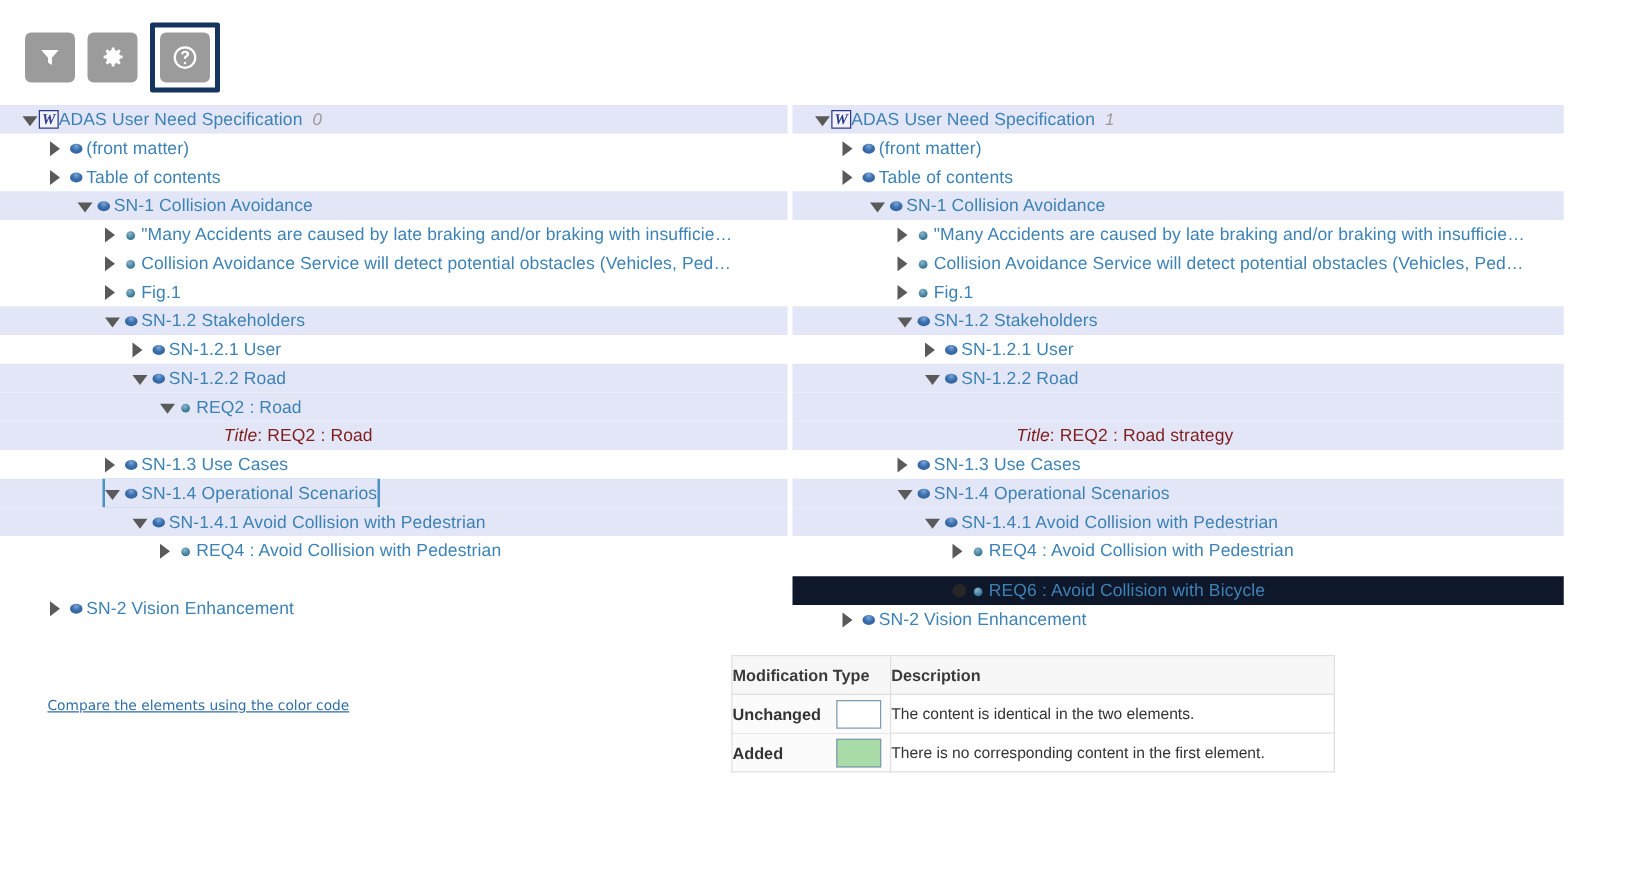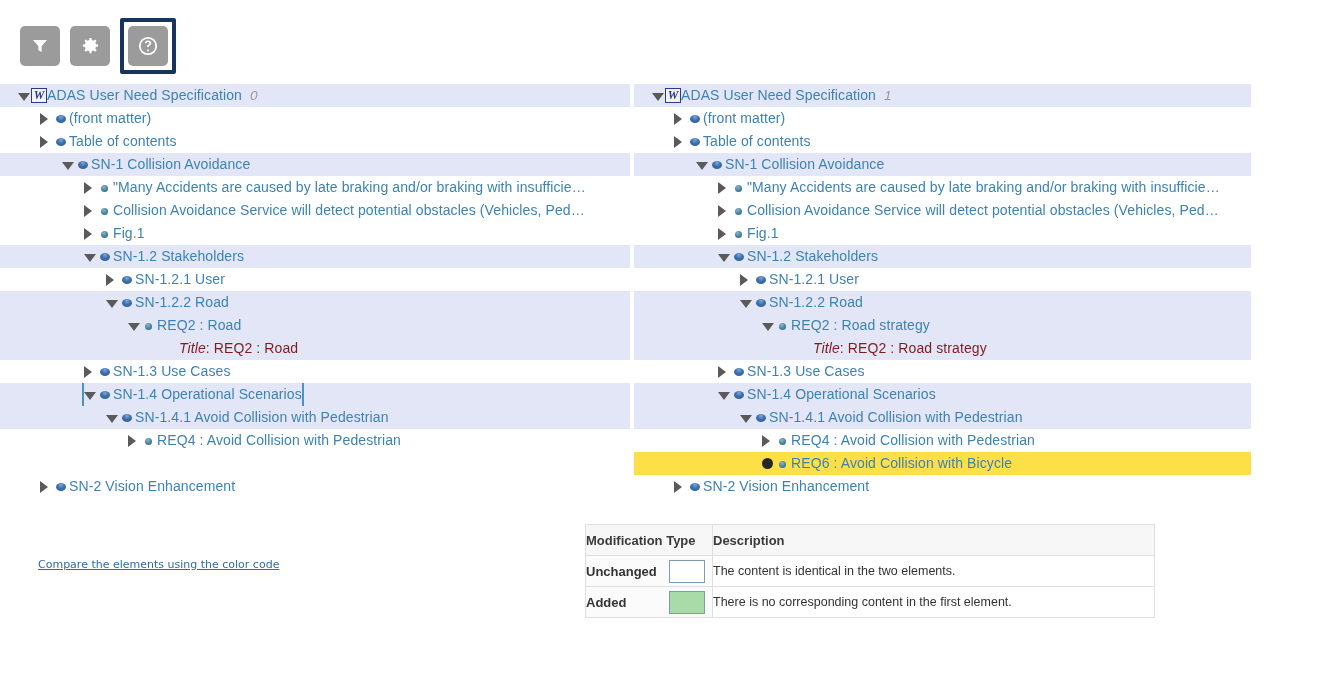--- a/index.html
+++ b/index.html
@@ -28,21 +28,21 @@
   #panel-right{left:634px;width:617px;}
   .row{
     height:23px;line-height:23px;
     position:relative;white-space:nowrap;
     font-size:14.5px;
     box-sizing:border-box;
     overflow:hidden;
   }
   .row.mod{background:#e2e6f7;}
   .row.unch{background:#ffffff;}
-  .row.added{background:#fde047;}
+  .row.added{background:#0f172a;margin-top:9px;}
   .row.blank{background:#ffffff;}
   .toggle{
     display:inline-block;width:13px;height:23px;vertical-align:top;
     position:relative;cursor:pointer;
   }
   .toggle.none{cursor:default;}
   .tri-down,.tri-right{position:absolute;left:0;width:0;height:0;}
   .tri-down{top:9px;border-left:6.5px solid transparent;border-right:6.5px solid transparent;border-top:8px solid #5a5a5a;}
   .tri-right{top:6px;border-top:6.5px solid transparent;border-bottom:6.5px solid transparent;border-left:8px solid #5a5a5a;}
   .dot-black{position:absolute;left:0px;top:6px;width:11px;height:11px;border-radius:50%;background:#262626;}
@@ -77,21 +77,21 @@
   .sel-wrap{display:inline-block;vertical-align:top;height:23px;}
   
   #annotation{
     position:absolute;left:38px;top:558px;
     font-family:"DejaVu Sans", sans-serif;
     font-size:11px;color:#2e6da4;text-decoration:underline;
     cursor:pointer;
   }
   
   #legend{
-    position:absolute;left:585px;top:524px;width:570px;
+    position:absolute;left:585px;top:524px;width:483px;
     border:1px solid #d8d8d8;border-collapse:collapse;background:#fff;
     font-size:12px;
   }
   #legend td,#legend th{border:1px solid #dfdfdf;padding:0;}
   .lg-head td{background:#f7f7f7;font-weight:bold;color:#3a3a3a;font-size:13px;height:30px;}
   .lg-head .c1{padding-left:9px;width:126px;}
   .lg-head .c2{padding-left:9px;}
   .lg-row{height:31px;}
   .lg-type{
     background:#fbfbfb;font-weight:bold;color:#333;font-size:13px;
@@ -160,21 +160,21 @@
     <div class="row mod"><span style="display: inline-block; width: 18px; height: 23px;"></span><span class="sel-wrap"><span class="toggle"><span class="tri-down"></span></span><span class="wicon">W</span><span class="label">ADAS User Need Specification</span><span class="idx">1</span></span></div>
     <div class="row unch"><span style="display: inline-block; width: 40px; height: 23px;"></span><span class="sel-wrap"><span class="toggle"><span class="tri-right"></span></span><span class="bullet"><i></i></span><span class="label">(front matter)</span></span></div>
     <div class="row unch"><span style="display: inline-block; width: 40px; height: 23px;"></span><span class="sel-wrap"><span class="toggle"><span class="tri-right"></span></span><span class="bullet"><i></i></span><span class="label">Table of contents</span></span></div>
     <div class="row mod"><span style="display: inline-block; width: 62px; height: 23px;"></span><span class="sel-wrap"><span class="toggle"><span class="tri-down"></span></span><span class="bullet"><i></i></span><span class="label">SN-1 Collision Avoidance</span></span></div>
     <div class="row unch"><span style="display: inline-block; width: 84px; height: 23px;"></span><span class="sel-wrap"><span class="toggle"><span class="tri-right"></span></span><span class="bullet small"><i></i></span><span class="label">"Many Accidents are caused by late braking and/or braking with insufficie…</span></span></div>
     <div class="row unch"><span style="display: inline-block; width: 84px; height: 23px;"></span><span class="sel-wrap"><span class="toggle"><span class="tri-right"></span></span><span class="bullet small"><i></i></span><span class="label">Collision Avoidance Service will detect potential obstacles (Vehicles, Ped…</span></span></div>
     <div class="row unch"><span style="display: inline-block; width: 84px; height: 23px;"></span><span class="sel-wrap"><span class="toggle"><span class="tri-right"></span></span><span class="bullet small"><i></i></span><span class="label">Fig.1</span></span></div>
     <div class="row mod"><span style="display: inline-block; width: 84px; height: 23px;"></span><span class="sel-wrap"><span class="toggle"><span class="tri-down"></span></span><span class="bullet"><i></i></span><span class="label">SN-1.2 Stakeholders</span></span></div>
     <div class="row unch"><span style="display: inline-block; width: 106px; height: 23px;"></span><span class="sel-wrap"><span class="toggle"><span class="tri-right"></span></span><span class="bullet"><i></i></span><span class="label">SN-1.2.1 User</span></span></div>
     <div class="row mod"><span style="display: inline-block; width: 106px; height: 23px;"></span><span class="sel-wrap"><span class="toggle"><span class="tri-down"></span></span><span class="bullet"><i></i></span><span class="label">SN-1.2.2 Road</span></span></div>
-    <div class="row mod"><span style="display: inline-block; width: 128px; height: 23px;"></span><span class="sel-wrap"><span class="toggle"><span class="tri-down"></span></span><span class="bullet small"><i></i></span><span class="label">REQ2 : Road strategy</span></span></div>
+    <div class="row mod"><span style="display: inline-block; width: 128px; height: 23px;"></span></div>
     <div class="row mod title-row"><span style="display: inline-block; width: 150px; height: 23px;"></span><span class="sel-wrap"><span class="toggle none"></span><span class="bullet"></span><span class="label"><em>Title</em>: REQ2 : Road strategy</span></span></div>
     <div class="row unch"><span style="display: inline-block; width: 84px; height: 23px;"></span><span class="sel-wrap"><span class="toggle"><span class="tri-right"></span></span><span class="bullet"><i></i></span><span class="label">SN-1.3 Use Cases</span></span></div>
     <div class="row mod"><span style="display: inline-block; width: 84px; height: 23px;"></span><span class="sel-wrap"><span class="toggle"><span class="tri-down"></span></span><span class="bullet"><i></i></span><span class="label">SN-1.4 Operational Scenarios</span></span></div>
     <div class="row mod"><span style="display: inline-block; width: 106px; height: 23px;"></span><span class="sel-wrap"><span class="toggle"><span class="tri-down"></span></span><span class="bullet"><i></i></span><span class="label">SN-1.4.1 Avoid Collision with Pedestrian</span></span></div>
     <div class="row unch"><span style="display: inline-block; width: 128px; height: 23px;"></span><span class="sel-wrap"><span class="toggle"><span class="tri-right"></span></span><span class="bullet small"><i></i></span><span class="label">REQ4 : Avoid Collision with Pedestrian</span></span></div>
     <div class="row added"><span style="display: inline-block; width: 128px; height: 23px;"></span><span class="sel-wrap"><span class="toggle"><span class="dot-black"></span></span><span class="bullet small"><i></i></span><span class="label">REQ6 : Avoid Collision with Bicycle</span></span></div>
     <div class="row unch"><span style="display: inline-block; width: 40px; height: 23px;"></span><span class="sel-wrap"><span class="toggle"><span class="tri-right"></span></span><span class="bullet"><i></i></span><span class="label">SN-2 Vision Enhancement</span></span></div>
   </div>
 
 <div id="annotation">Compare the elements using the color code</div>

